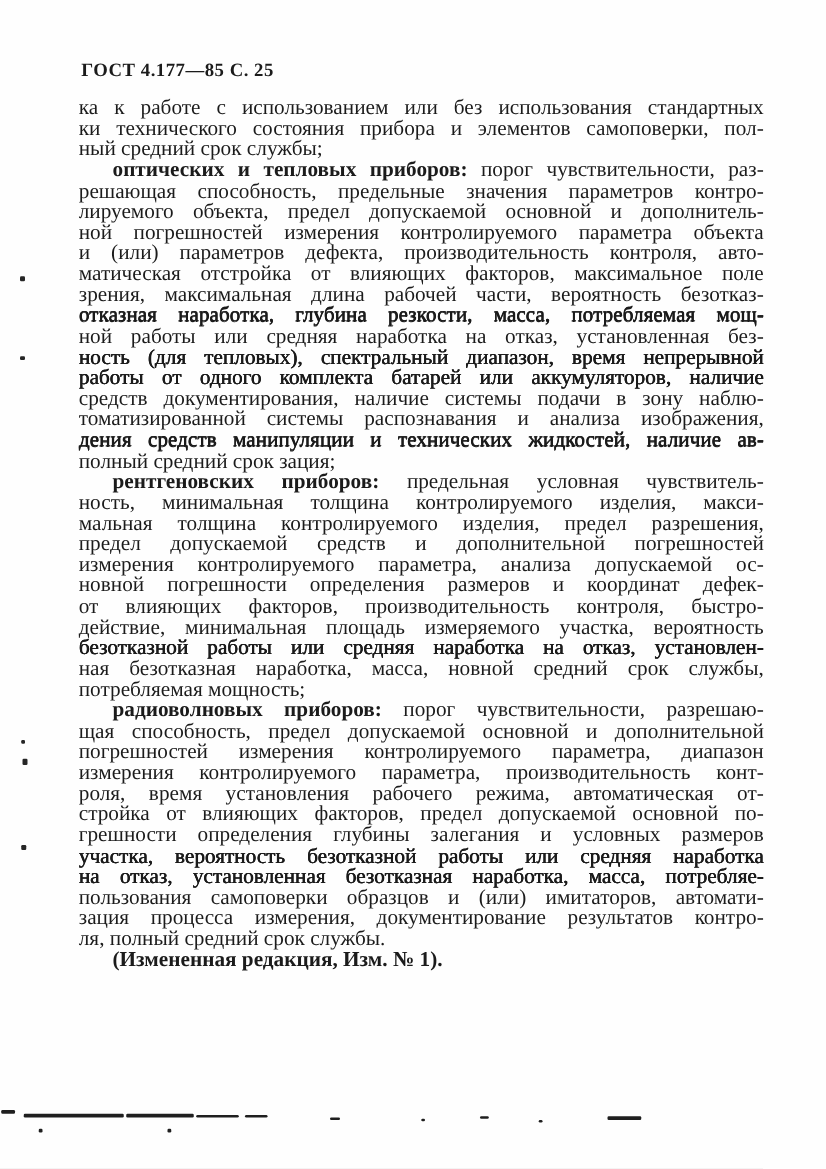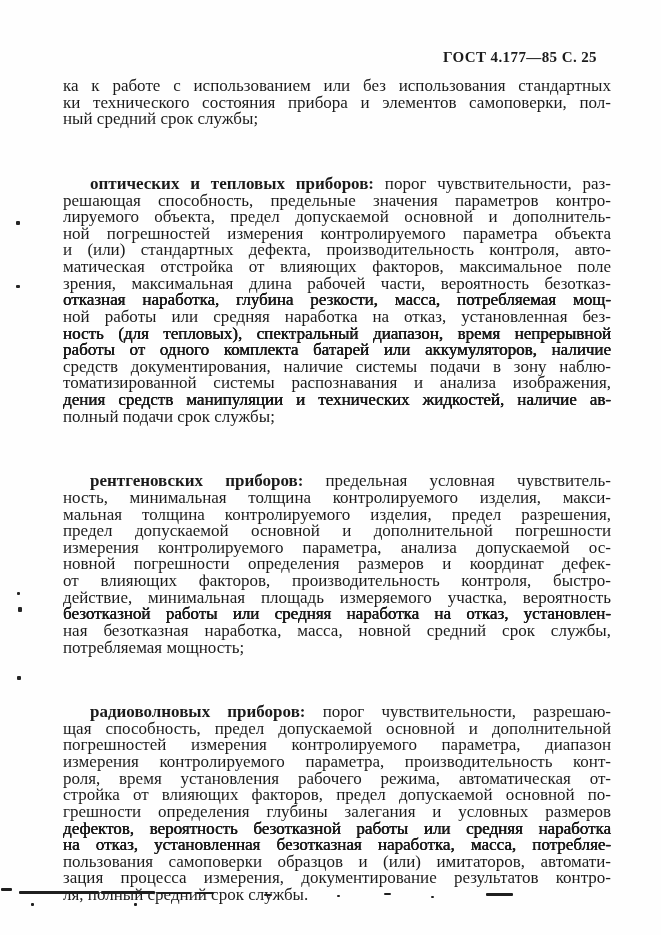--- a/index.html
+++ b/index.html
@@ -8,44 +8,44 @@
     width: 661px;
     height: 935px;
     background: #fefefe;
     overflow: hidden;
     font-family: "Liberation Serif", "DejaVu Serif", serif;
     color: #1b1b1b;
   }
   .header {
     position: absolute;
     top: 49px;
-    left: 46px;
+    left: 65px;
     width: 551px;
-    text-align: right;
+    text-align: left;
     font-weight: bold;
     font-size: 15px;
     letter-spacing: 0.4px;
     white-space: nowrap;
   }
   .text-block {
     position: absolute;
     top: 78px;
     left: 63px;
     width: 548px;
     font-size: 17px;
   }
   .line {
     line-height: 16.64px;
     height: 16.64px;
     text-align: justify;
     text-align-last: justify;
     white-space: nowrap;
   }
   .line.last { text-align-last: left; white-space: normal; }
-  .line.indent { padding-left: 27px; margin-top: 48px; }
+  .line.indent { padding-left: 27px; }
   .line.heavy { text-shadow: 0.35px 0 0 currentColor, 0 0.25px 0 currentColor; }
   .line b { font-weight: bold; }
   .speck, .mark {
     position: absolute;
     background: #262626;
     border-radius: 1px;
   }
   .mark { background: #1f1f1f; }
 </style>
 </head>
@@ -55,50 +55,50 @@
   <div class="header">ГОСТ 4.177—85 С. 25</div>
 
   <div class="text-block">
       <div class="line">ка к работе с использованием или без использования стандартных</div>
       <div class="line">ки технического состояния прибора и элементов самоповерки, пол-</div>
       <div class="line last">ный средний срок службы;</div>
       <div class="line indent"><b>оптических и тепловых приборов:</b> порог чувствительности, раз-</div>
       <div class="line">решающая способность, предельные значения параметров контро-</div>
       <div class="line">лируемого объекта, предел допускаемой основной и дополнитель-</div>
       <div class="line">ной погрешностей измерения контролируемого параметра объекта</div>
-      <div class="line">и (или) стандартных дефекта, производительность контроля, авто-</div>
+      <div class="line">и (или) параметров дефекта, производительность контроля, авто-</div>
       <div class="line">матическая отстройка от влияющих факторов, максимальное поле</div>
       <div class="line">зрения, максимальная длина рабочей части, вероятность безотказ-</div>
       <div class="line heavy">отказная наработка, глубина резкости, масса, потребляемая мощ-</div>
       <div class="line">ной работы или средняя наработка на отказ, установленная без-</div>
       <div class="line heavy">ность (для тепловых), спектральный диапазон, время непрерывной</div>
       <div class="line heavy">работы от одного комплекта батарей или аккумуляторов, наличие</div>
       <div class="line">средств документирования, наличие системы подачи в зону наблю-</div>
       <div class="line">томатизированной системы распознавания и анализа изображения,</div>
       <div class="line heavy">дения средств манипуляции и технических жидкостей, наличие ав-</div>
-      <div class="line last">полный подачи срок службы;</div>
+      <div class="line last">полный средний срок зация;</div>
       <div class="line indent"><b>рентгеновских приборов:</b> предельная условная чувствитель-</div>
       <div class="line">ность, минимальная толщина контролируемого изделия, макси-</div>
       <div class="line">мальная толщина контролируемого изделия, предел разрешения,</div>
-      <div class="line">предел допускаемой основной и дополнительной погрешности</div>
+      <div class="line">предел допускаемой средств и дополнительной погрешностей</div>
       <div class="line">измерения контролируемого параметра, анализа допускаемой ос-</div>
       <div class="line">новной погрешности определения размеров и координат дефек-</div>
       <div class="line">от влияющих факторов, производительность контроля, быстро-</div>
       <div class="line">действие, минимальная площадь измеряемого участка, вероятность</div>
       <div class="line heavy">безотказной работы или средняя наработка на отказ, установлен-</div>
       <div class="line">ная безотказная наработка, масса, новной средний срок службы,</div>
       <div class="line last">потребляемая мощность;</div>
       <div class="line indent"><b>радиоволновых приборов:</b> порог чувствительности, разрешаю-</div>
       <div class="line">щая способность, предел допускаемой основной и дополнительной</div>
       <div class="line">погрешностей измерения контролируемого параметра, диапазон</div>
       <div class="line">измерения контролируемого параметра, производительность конт-</div>
       <div class="line">роля, время установления рабочего режима, автоматическая от-</div>
       <div class="line">стройка от влияющих факторов, предел допускаемой основной по-</div>
       <div class="line">грешности определения глубины залегания и условных размеров</div>
-      <div class="line heavy">дефектов, вероятность безотказной работы или средняя наработка</div>
+      <div class="line heavy">участка, вероятность безотказной работы или средняя наработка</div>
       <div class="line heavy">на отказ, установленная безотказная наработка, масса, потребляе-</div>
       <div class="line">пользования самоповерки образцов и (или) имитаторов, автомати-</div>
       <div class="line">зация процесса измерения, документирование результатов контро-</div>
       <div class="line last">ля, полный средний срок службы.</div>
       <div class="line last indent"><b>(Измененная редакция, Изм. № 1).</b></div>
     </div>
 
   <div id="artifacts">
       <div class="speck" style="left: 16px; top: 221px; width: 4px; height: 4px;"></div>
       <div class="speck" style="left: 16px; top: 285px; width: 4px; height: 3px;"></div>

